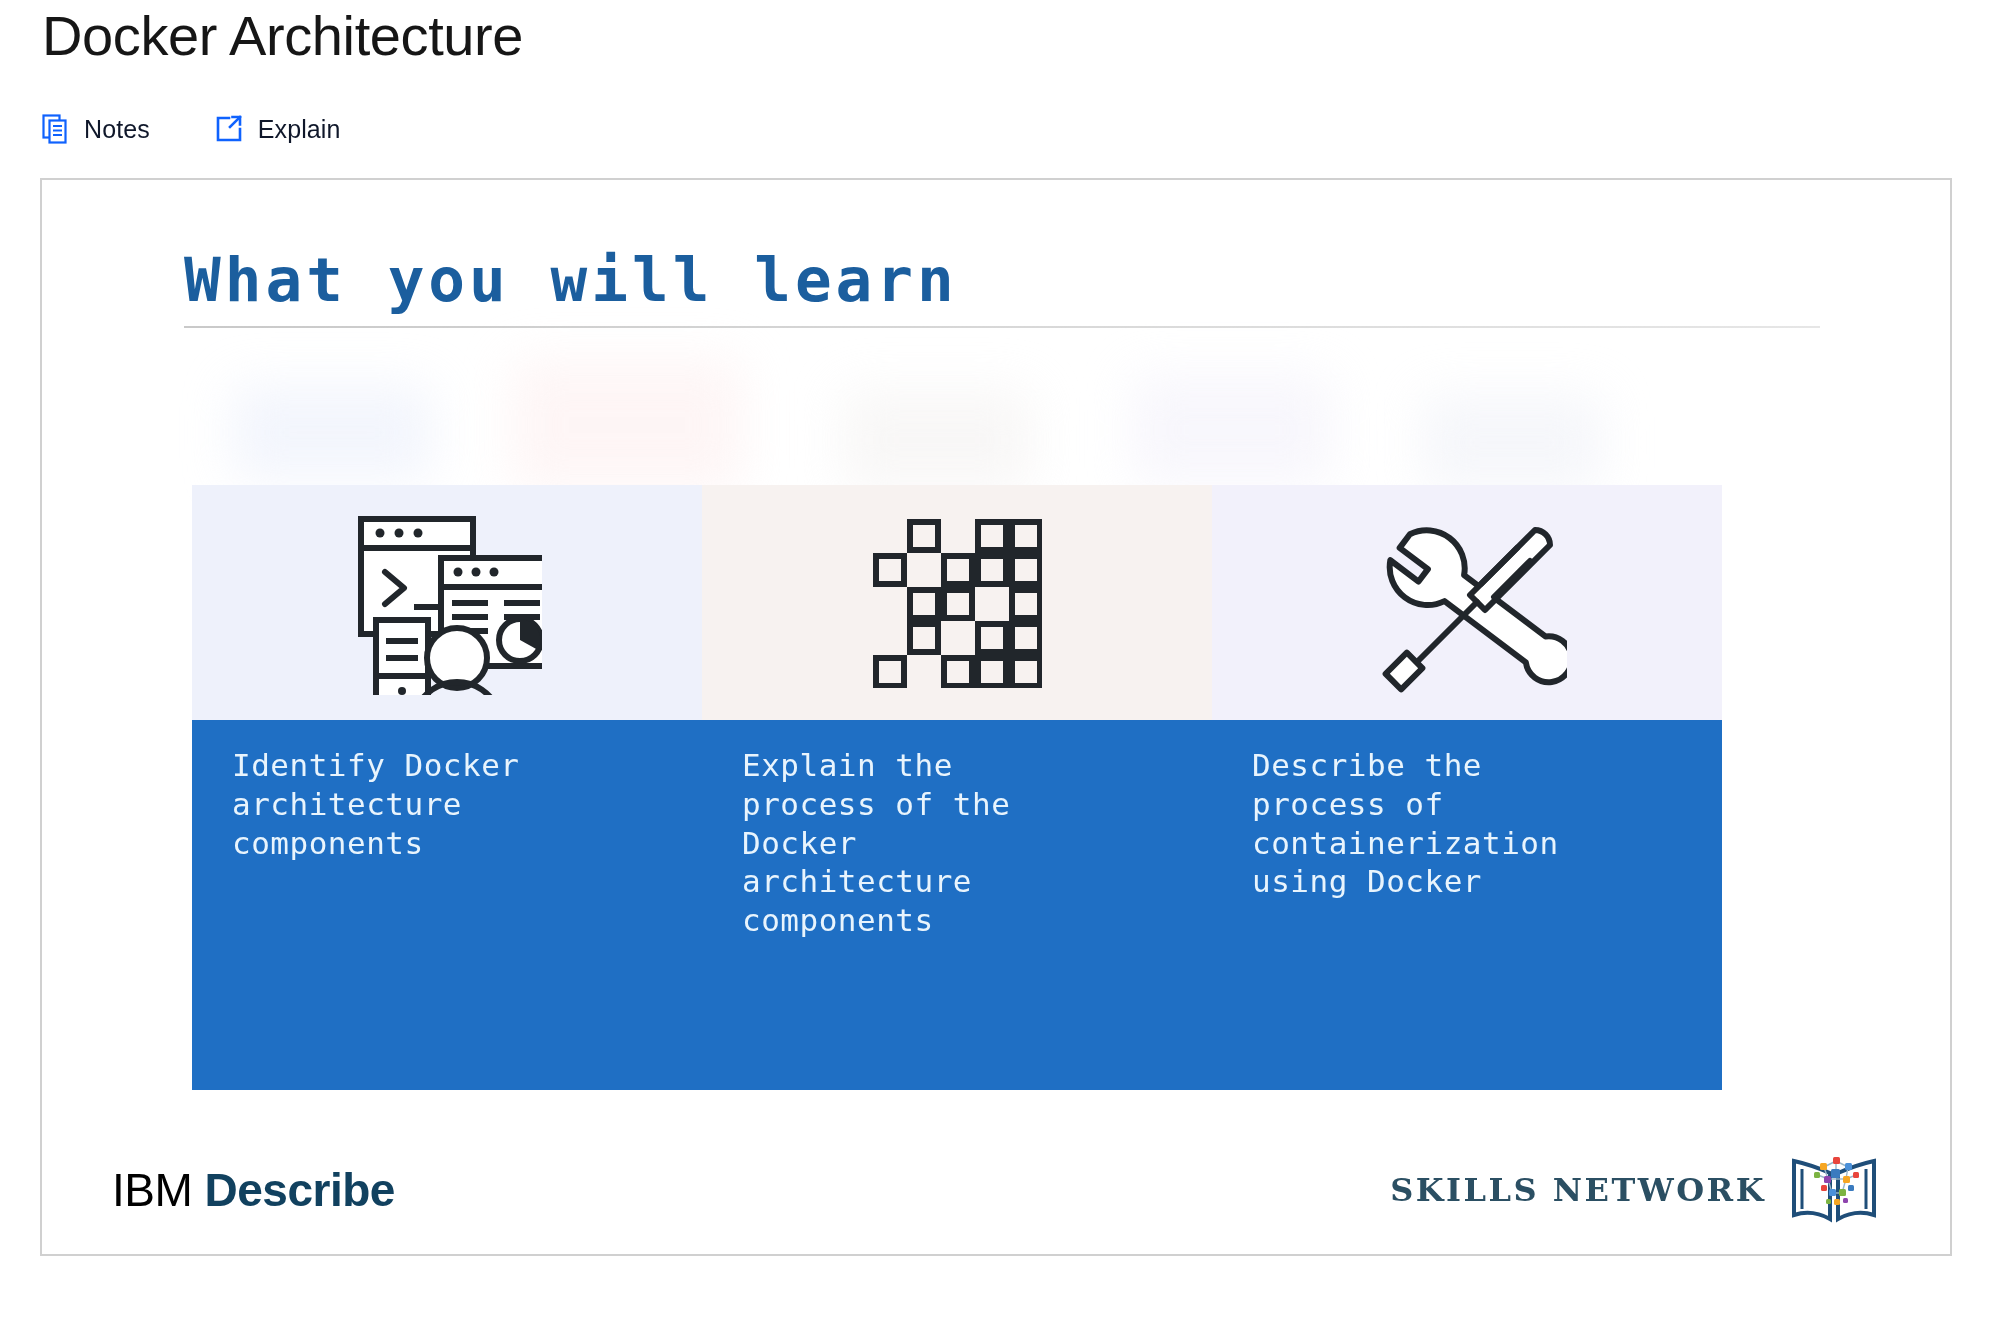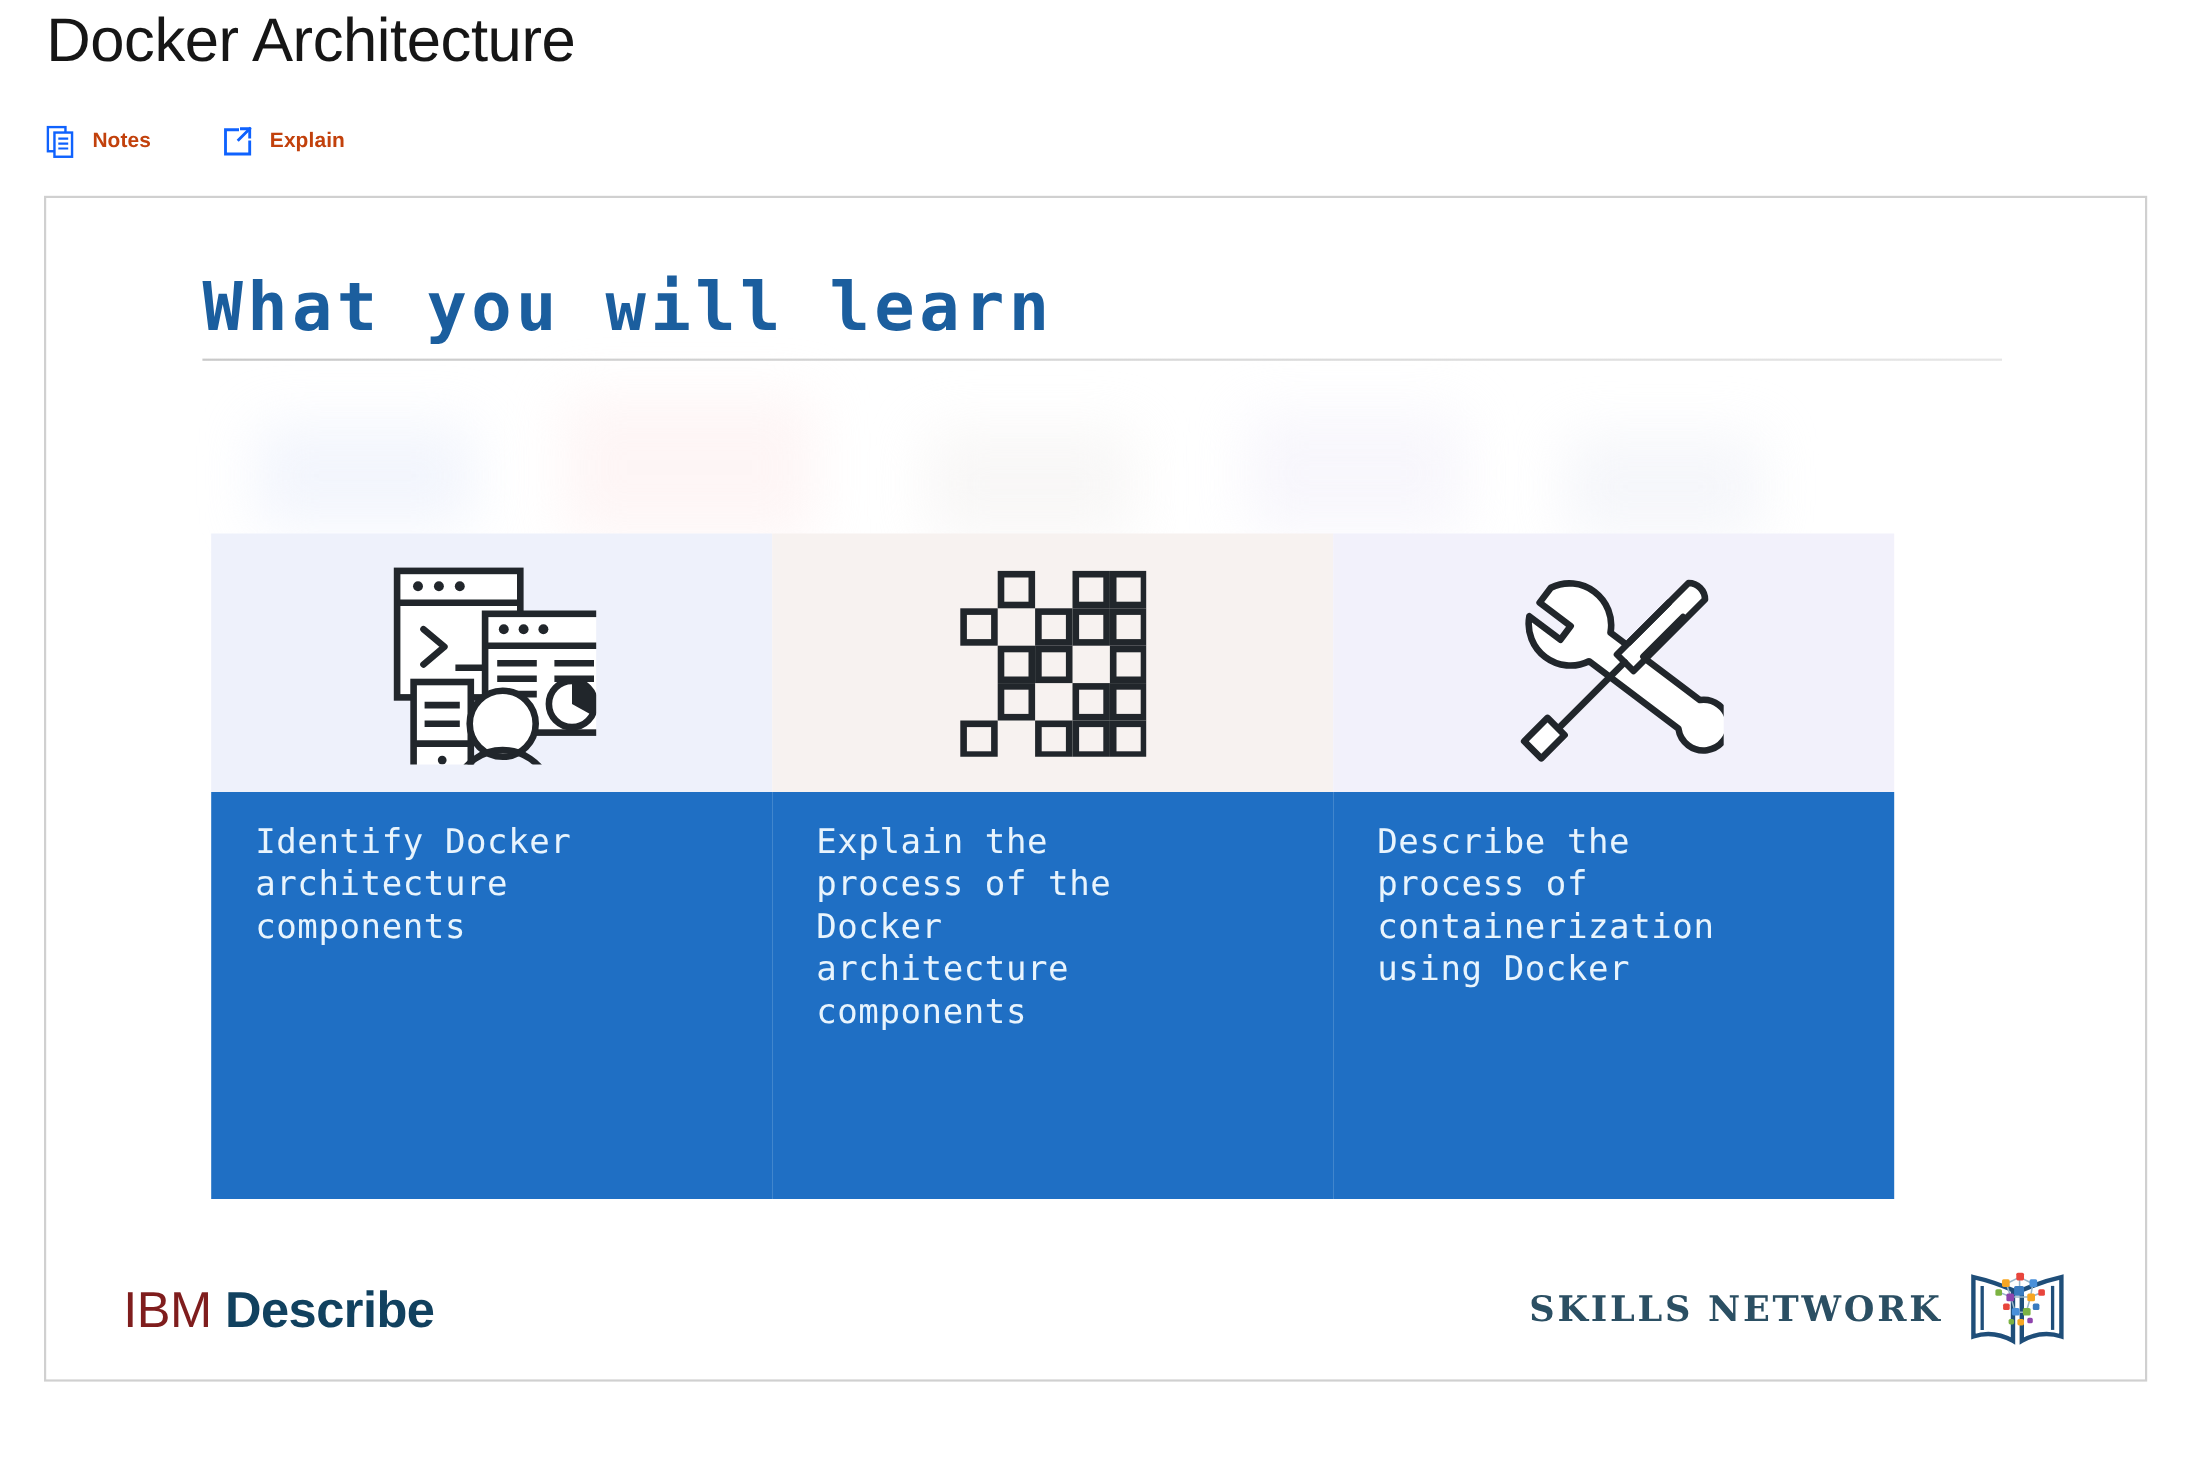--- a/index.html
+++ b/index.html
@@ -45,23 +45,23 @@
     height: 34px;
   }
   .action-link {
     display: flex;
     align-items: center;
     gap: 14px;
     text-decoration: none;
     cursor: pointer;
   }
   .action-link .label {
-    font-size: 19px;
-    font-weight: 700;
-    color: #c2410c;
+    font-size: 25px;
+    font-weight: 400;
+    color: #0f172a;
     letter-spacing: 0.1px;
     font-family: "Liberation Sans", sans-serif;
   }
   .action-icon { display: block; line-height: 0; }
 
   
   .slide-frame {
     position: relative;
     margin-top: 32px;
     width: 1912px;
@@ -156,21 +156,21 @@
     display: flex;
     align-items: center;
     justify-content: space-between;
   }
   .ibm-logo {
     font-family: "Liberation Sans", sans-serif;
     font-size: 46px;
     letter-spacing: -0.5px;
     white-space: nowrap;
   }
-  .ibm-logo .ibm-mark { color: #7f1d1d; font-weight: 400; }
+  .ibm-logo .ibm-mark { color: #000000; font-weight: 400; }
   .ibm-logo .ibm-word { color: #11415f; font-weight: 700; }
 
   .sn-logo {
     display: flex;
     align-items: center;
     gap: 22px;
   }
   .sn-text {
     font-family: "DejaVu Serif", serif;
     font-size: 32px;

